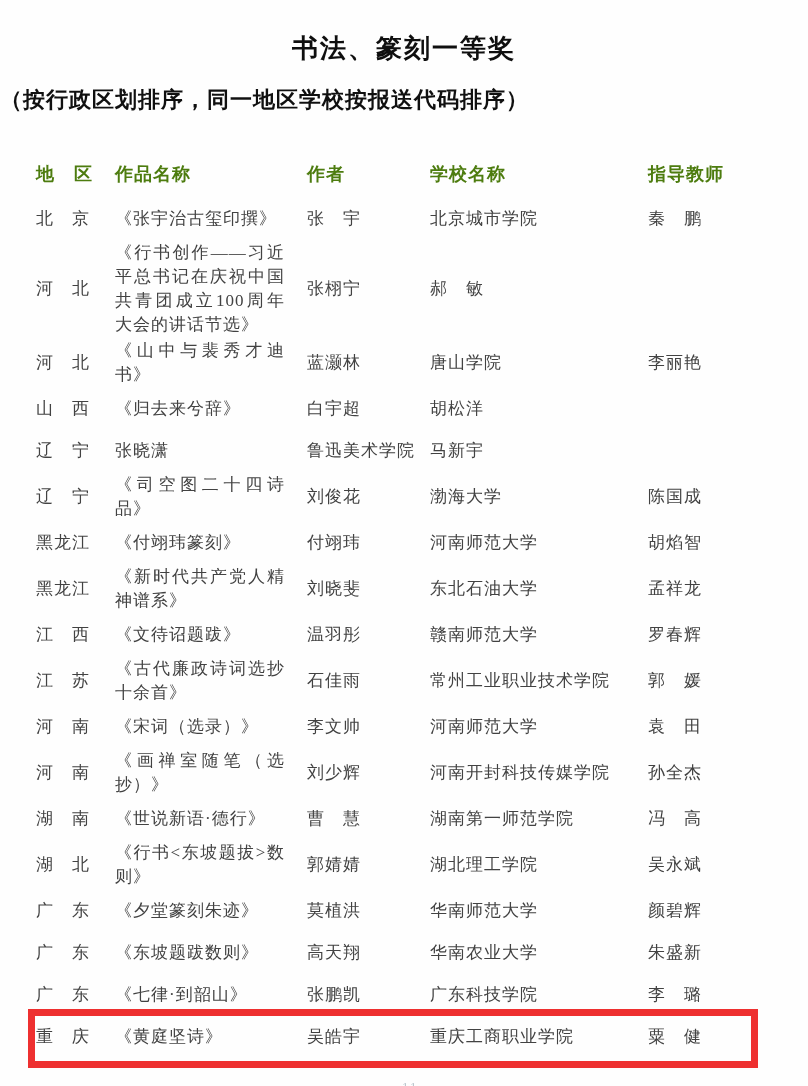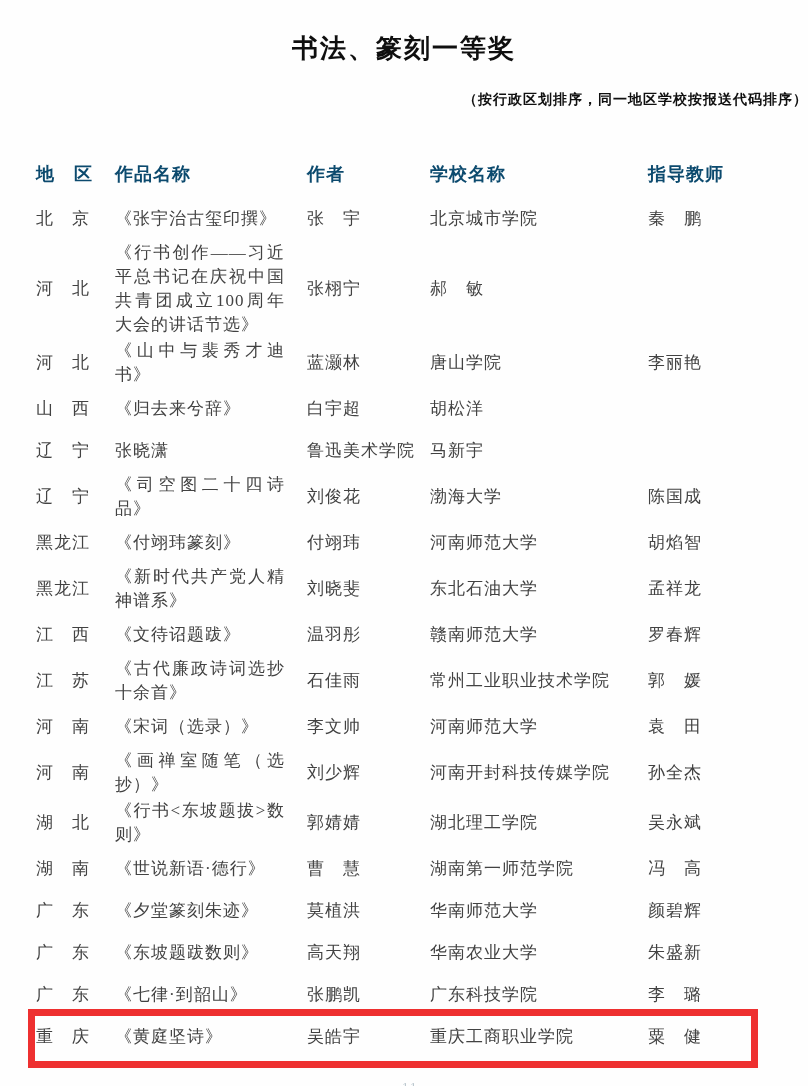--- a/index.html
+++ b/index.html
@@ -21,22 +21,22 @@
     text-align: center;
     font-size: 26px;
     font-weight: bold;
     color: #0f0f0f;
     letter-spacing: 2px;
     line-height: 33px;
   }
 
   .doc-subtitle {
     margin-top: 21px;
-    text-align: right;
-    font-size: 14px;
+    text-align: left;
+    font-size: 22px;
     font-weight: bold;
     color: #101010;
     letter-spacing: 1px;
     line-height: 28px;
   }
 
   .awards-table {
     margin-top: 48px;
     padding-left: 36px;
     padding-right: 34px;
@@ -54,21 +54,21 @@
     letter-spacing: 1px;
   }
 
   .row.header {
     min-height: 24px;
     padding: 0;
     margin-bottom: 12px;
     font-family: "Liberation Sans", "DejaVu Sans", sans-serif;
     font-weight: bold;
     font-size: 18px;
-    color: #0c4a6e;
+    color: #4d7c0f;
     letter-spacing: 1px;
   }
 
   .cell { overflow: visible; }
   .cell.title .title-text {
     display: inline-block;
     width: 170px;
     text-align: justify;
     text-justify: inter-character;
   }
@@ -185,32 +185,32 @@
           <div class="cell teacher">袁　田</div>
         </div>
         <div class="row body">
           <div class="cell region">河　南</div>
           <div class="cell title"><span class="title-text">《画禅室随笔（选抄）》</span></div>
           <div class="cell author">刘少辉</div>
           <div class="cell school">河南开封科技传媒学院</div>
           <div class="cell teacher">孙全杰</div>
         </div>
         <div class="row body">
+          <div class="cell region">湖　南</div>
+          <div class="cell title"><span class="title-text">《世说新语·德行》</span></div>
+          <div class="cell author">曹　慧</div>
+          <div class="cell school">湖南第一师范学院</div>
+          <div class="cell teacher">冯　高</div>
+        </div>
+        <div class="row body">
           <div class="cell region">湖　北</div>
           <div class="cell title"><span class="title-text">《行书&lt;东坡题拔&gt;数则》</span></div>
           <div class="cell author">郭婧婧</div>
           <div class="cell school">湖北理工学院</div>
           <div class="cell teacher">吴永斌</div>
-        </div>
-        <div class="row body">
-          <div class="cell region">湖　南</div>
-          <div class="cell title"><span class="title-text">《世说新语·德行》</span></div>
-          <div class="cell author">曹　慧</div>
-          <div class="cell school">湖南第一师范学院</div>
-          <div class="cell teacher">冯　高</div>
         </div>
         <div class="row body">
           <div class="cell region">广　东</div>
           <div class="cell title"><span class="title-text">《夕堂篆刻朱迹》</span></div>
           <div class="cell author">莫植洪</div>
           <div class="cell school">华南师范大学</div>
           <div class="cell teacher">颜碧辉</div>
         </div>
         <div class="row body">
           <div class="cell region">广　东</div>

